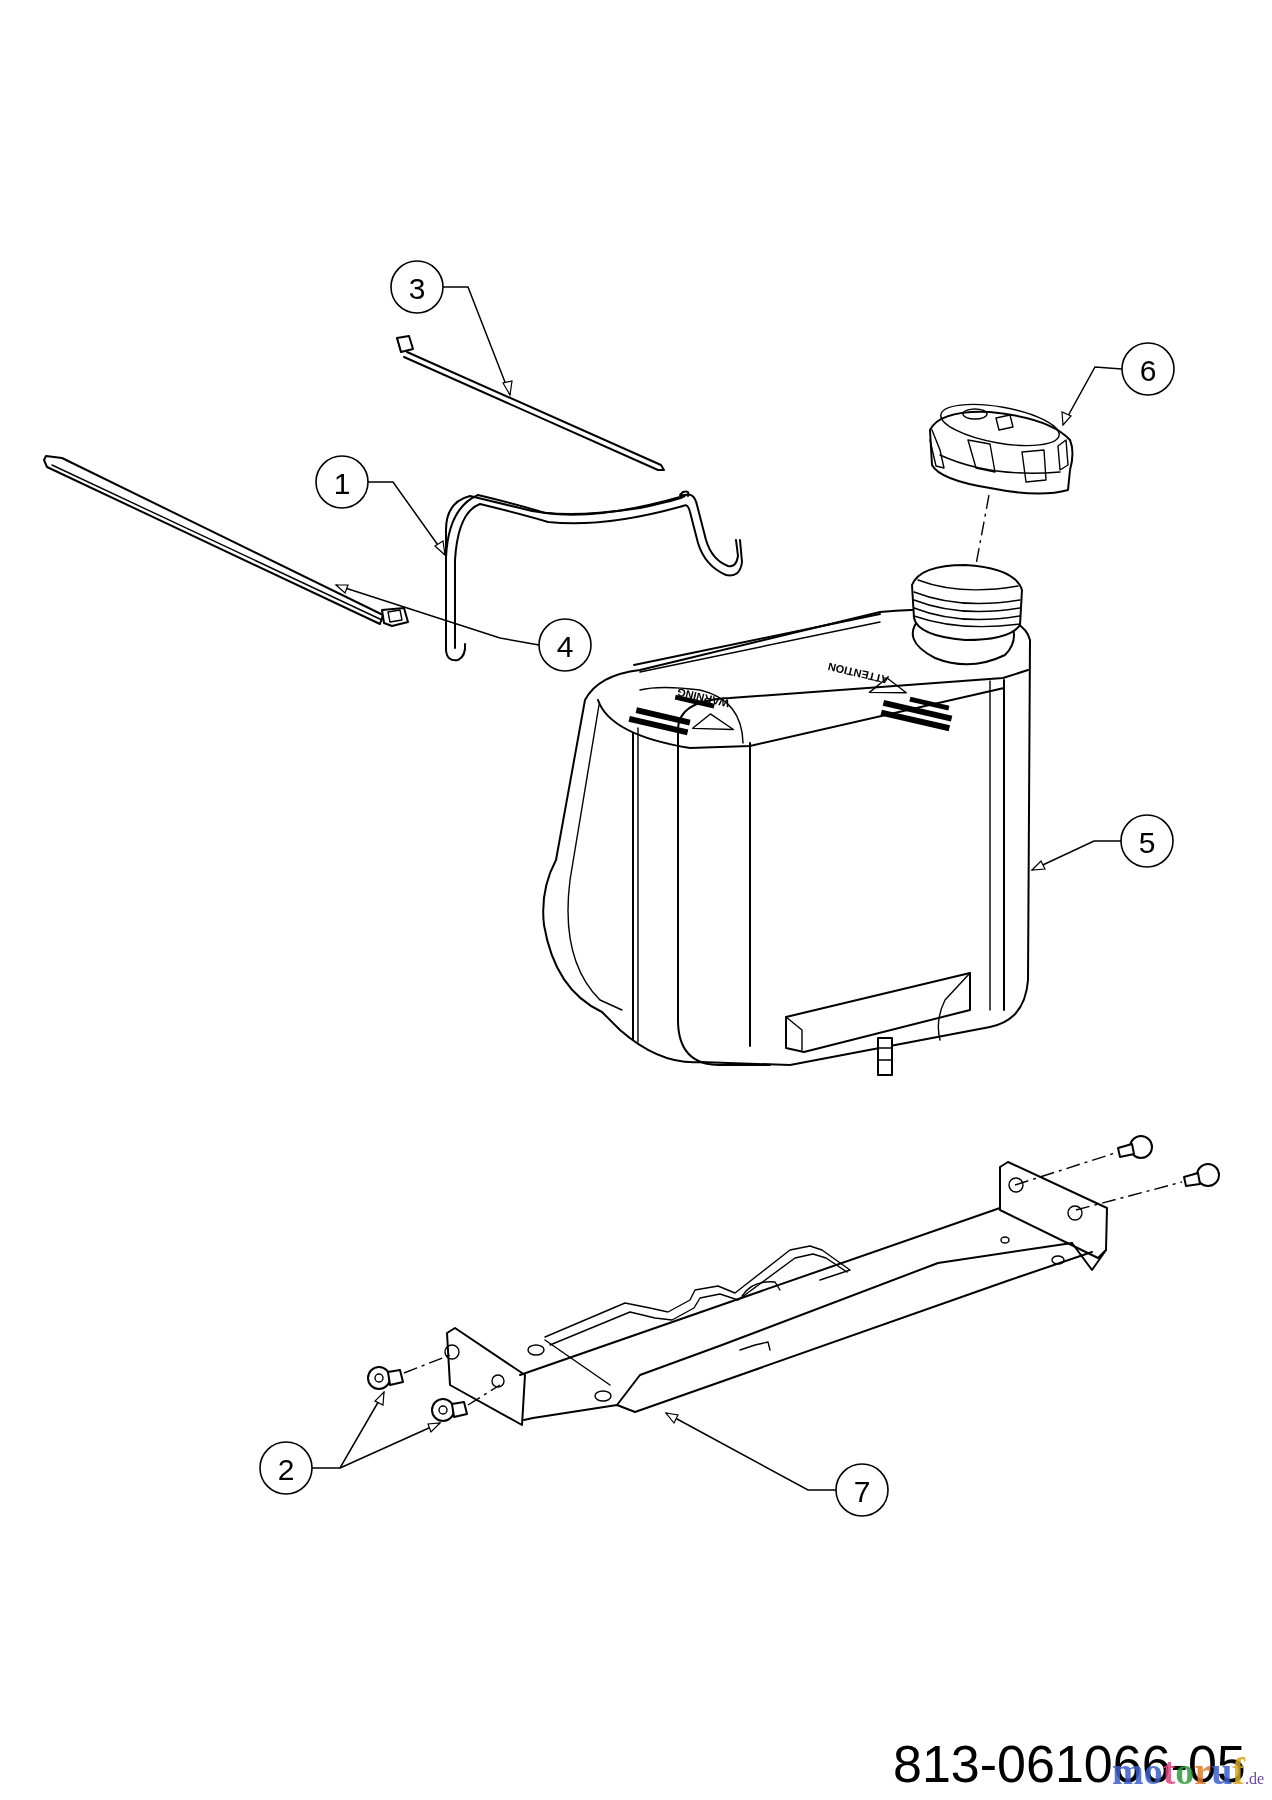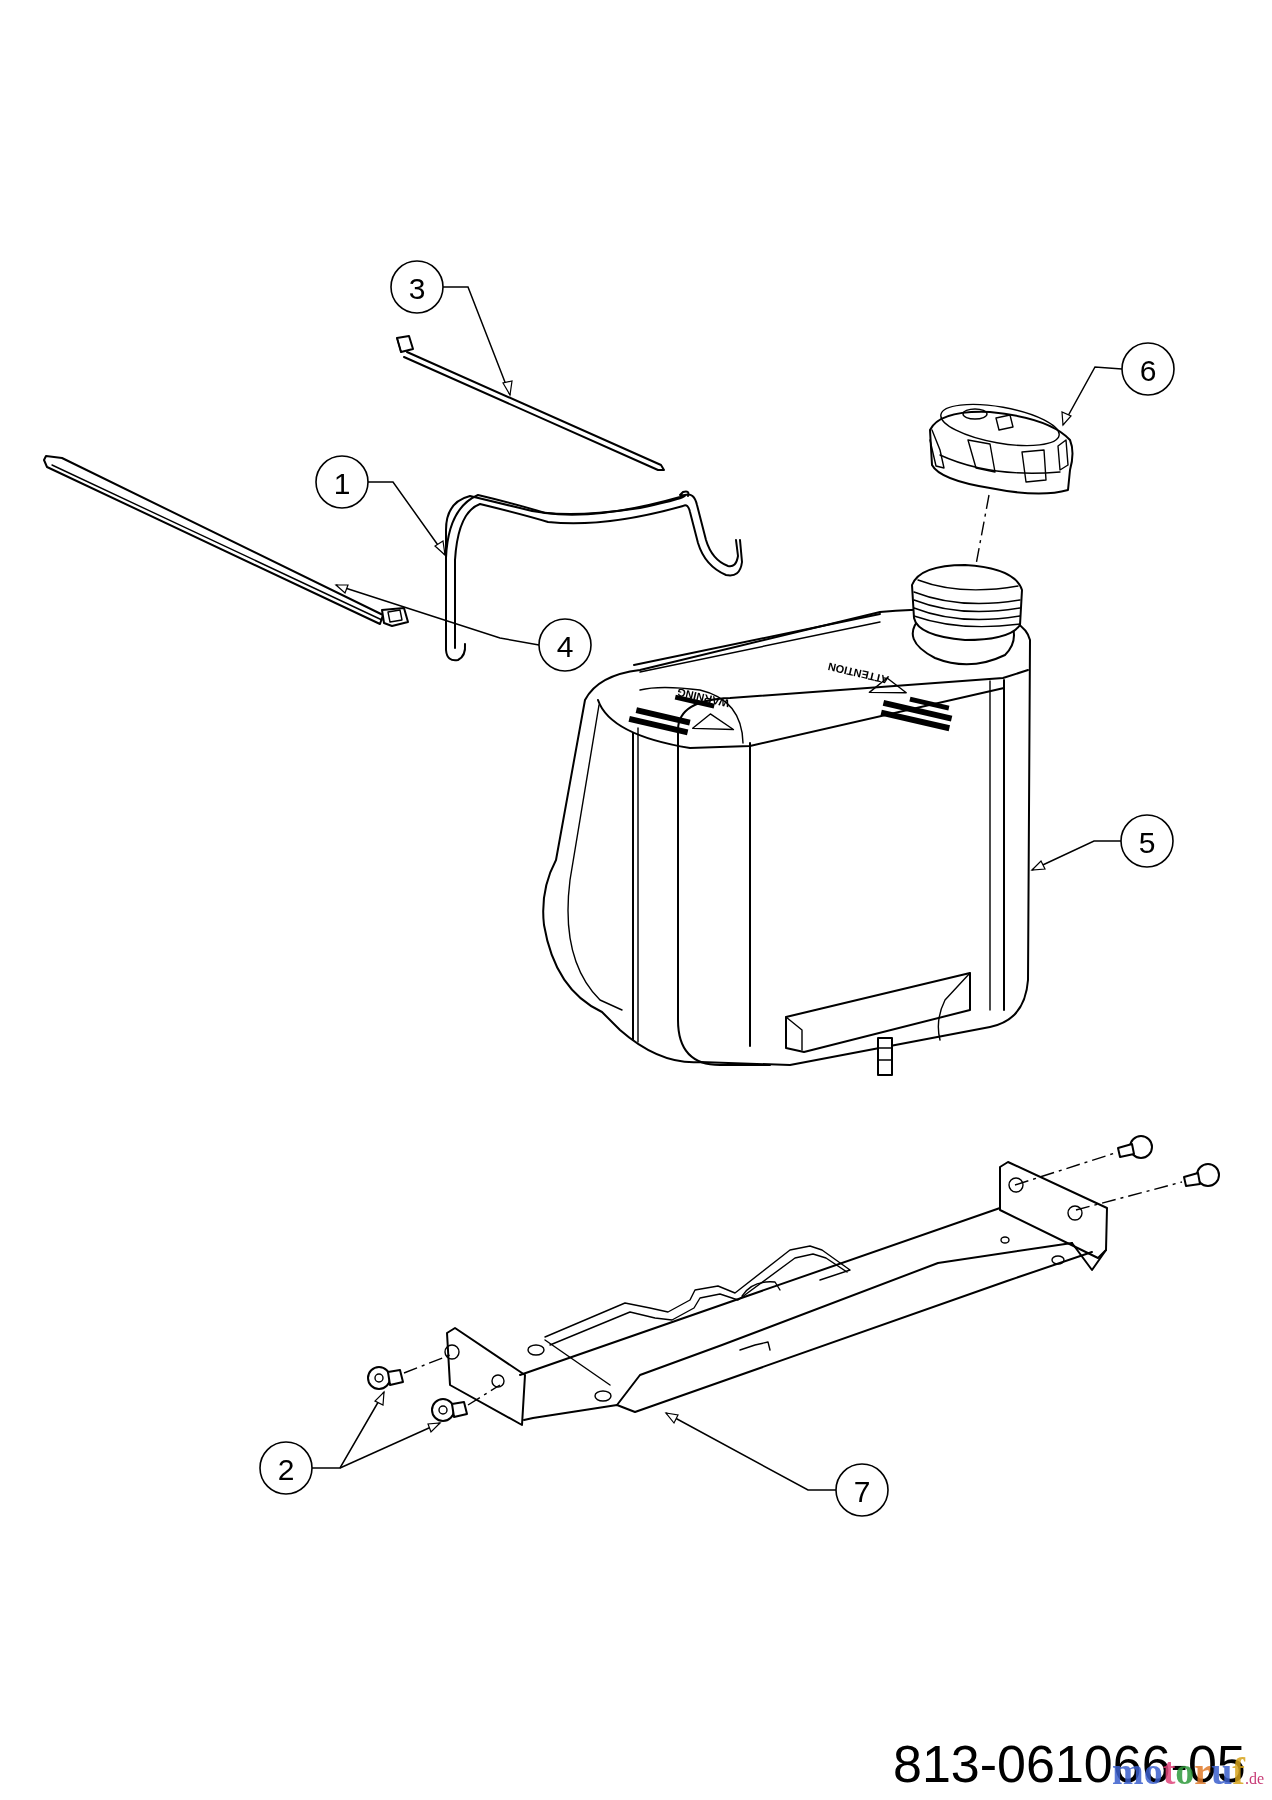--- a/index.html
+++ b/index.html
@@ -9,21 +9,21 @@
   .thin { fill:none; stroke:#000; stroke-width:1.4; stroke-linejoin:round; stroke-linecap:round; }
   .dash { fill:none; stroke:#000; stroke-width:1.4; stroke-dasharray:14 5 3 5; }
   .fillw { fill:#fff; stroke:#000; stroke-width:2; stroke-linejoin:round; }
   .callout-circle { fill:#fff; stroke:#000; stroke-width:1.6; }
   .callout-num { font-family:"Liberation Sans", sans-serif; font-size:30px; fill:#000; text-anchor:middle; dominant-baseline:central; }
   .leader { fill:none; stroke:#000; stroke-width:1.5; }
   .arrowhead { fill:#fff; stroke:#000; stroke-width:1.2; }
   .label-txt { font-family:"Liberation Sans", sans-serif; font-size:11px; font-weight:bold; fill:#000; }
   #part-number { position:absolute; left:893px; top:1738px; font-size:52px; color:#000; letter-spacing:0px; font-family:"Liberation Sans", sans-serif; line-height:1; }
   #watermark { position:absolute; left:1112px; top:1752px; font-family:"Liberation Serif", serif; font-size:38px; font-weight:bold; line-height:1; opacity:0.85; }
-  #watermark .wm-tld { font-size:16px; font-weight:normal; color:#be185d; }
+  #watermark .wm-tld { font-size:16px; font-weight:normal; color:#4c1d95; }
 </style>
 </head>
 <body>
 
 <svg id="drawing" viewBox="0 0 1272 1800" xmlns="http://www.w3.org/2000/svg">
 
   <g>
     <path class="ln" d="M407 352 L661 465 L664 470 L658 470 L404 357"></path>
     <path class="fillw" d="M397 338 L409 336 L413 349 L401 352 Z"></path>
     <path class="thin" d="M397 338 L401 352"></path>

